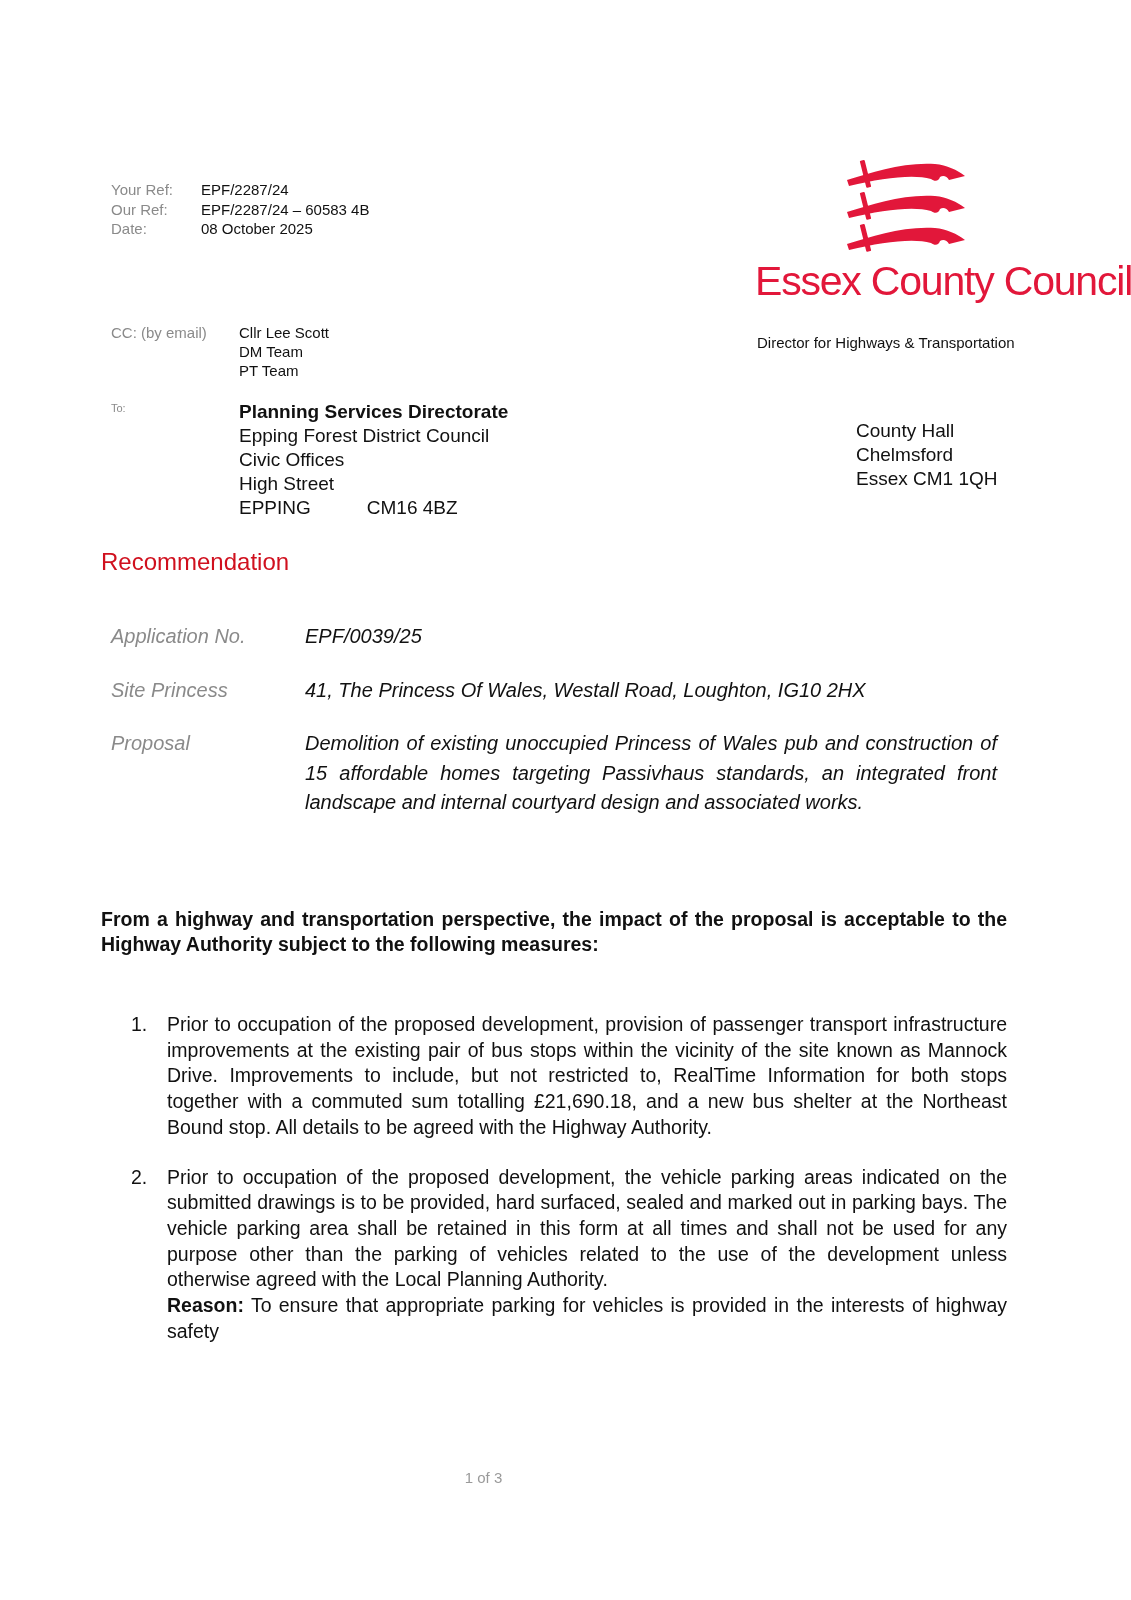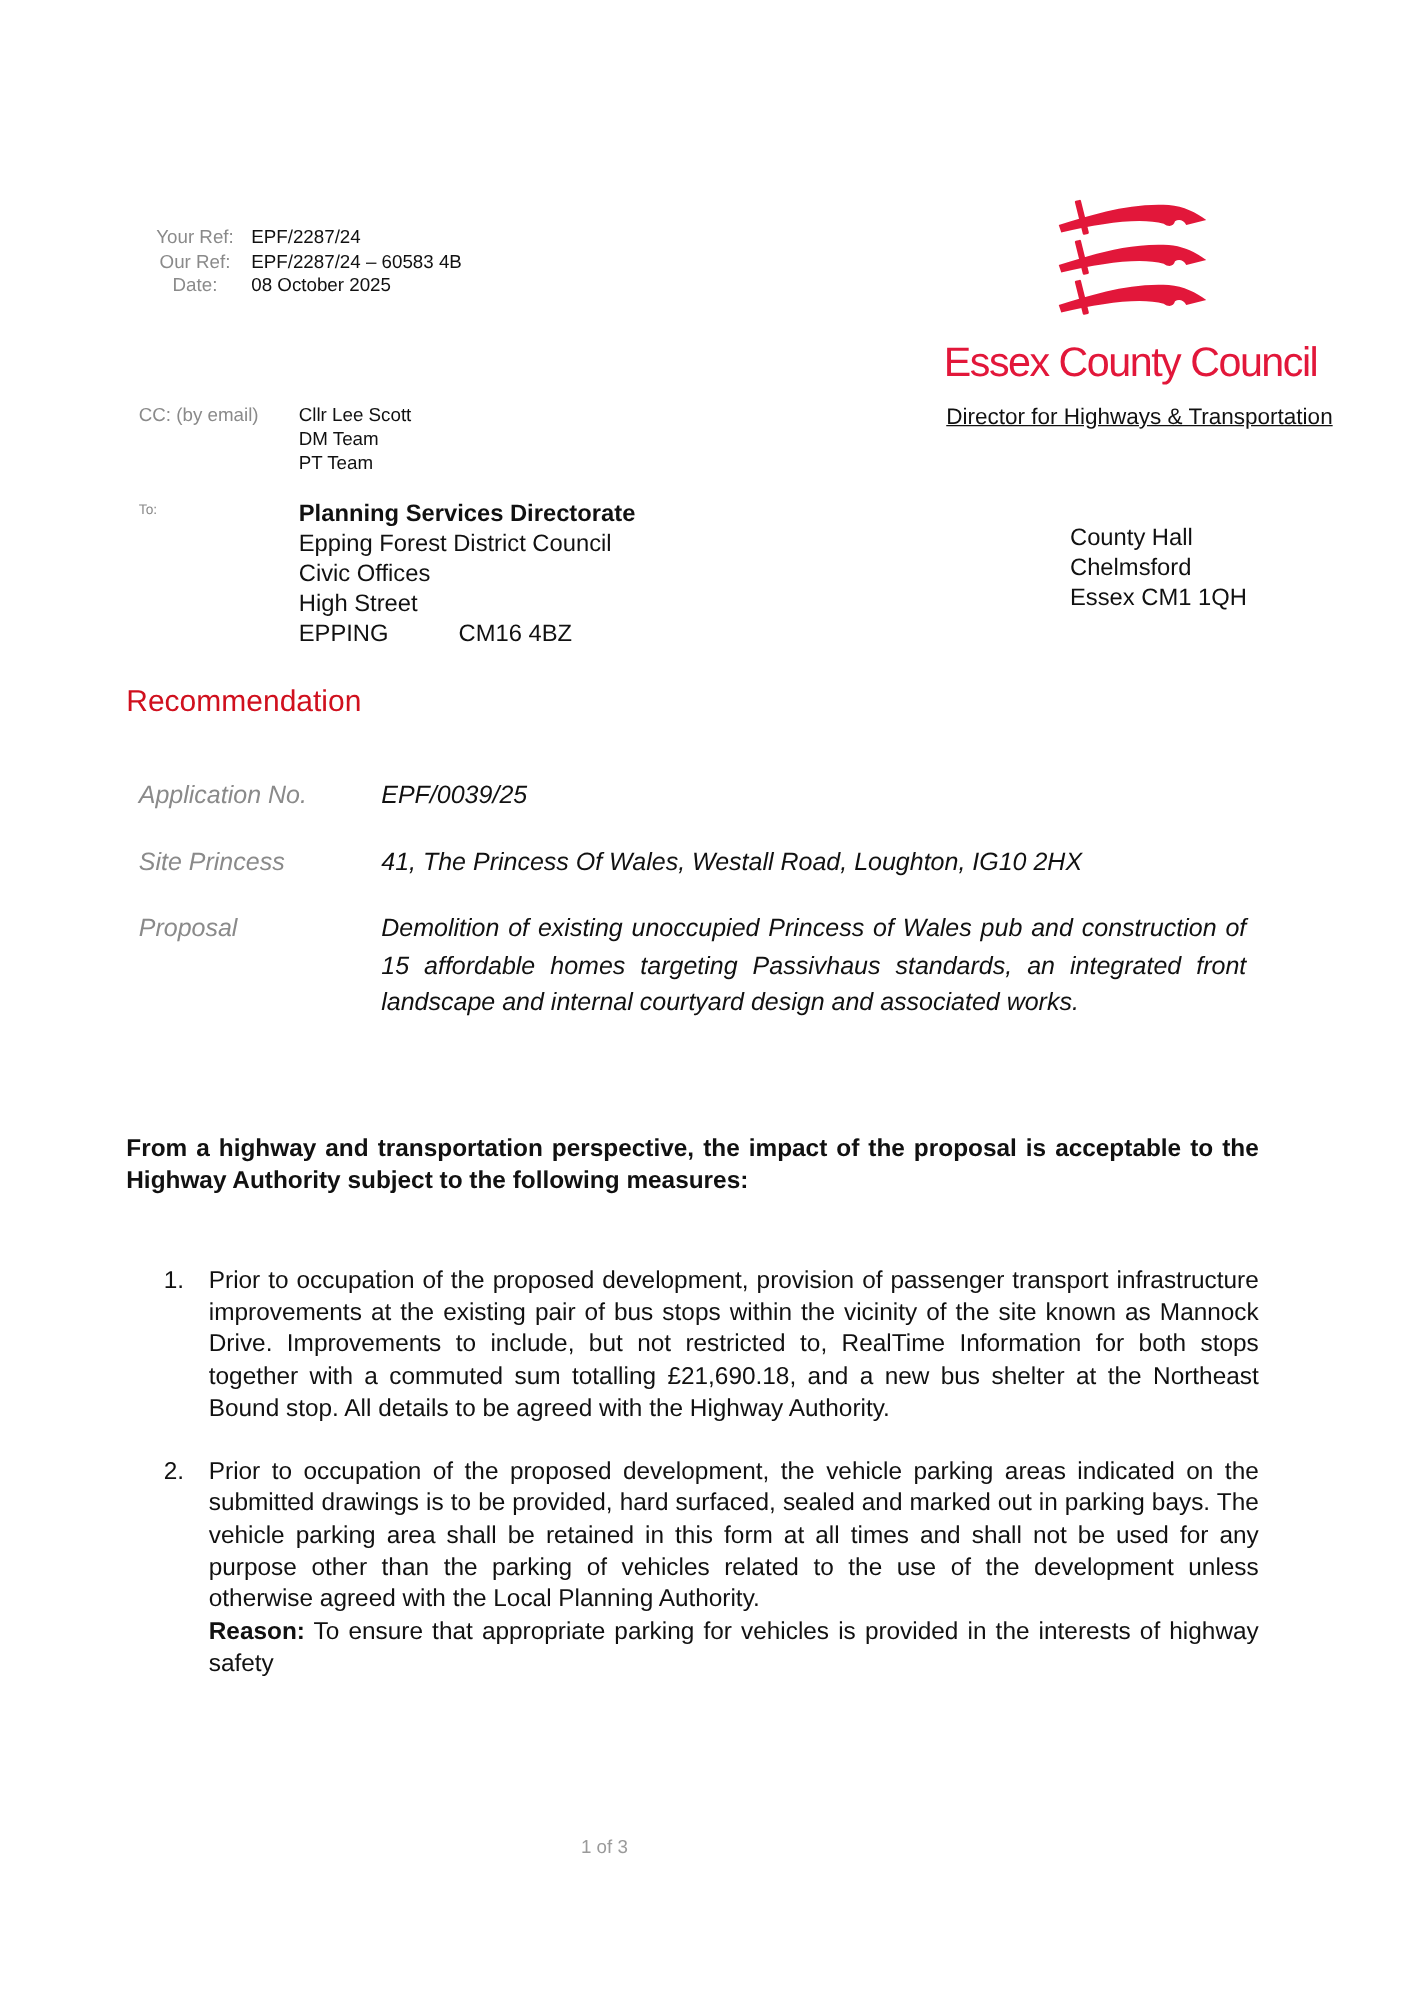--- a/index.html
+++ b/index.html
@@ -4,25 +4,25 @@
   <style>
     html, body { margin: 0; padding: 0; background: #ffffff; }
     body {
       width: 1131px; height: 1600px; position: relative; overflow: hidden;
       font-family: "Liberation Sans", sans-serif; color: #111111;
     }
     .abs { position: absolute; }
     .grey { color: #8a8a8a; }
     .refs { left: 111px; top: 180px; font-size: 15px; line-height: 19.5px; }
     .refs .row { display: flex; }
-    .refs .lbl { width: 90px; text-align: center; }
+    .refs .lbl { width: 90px; }
     .logo { left: 755px; top: 158px; width: 310px; }
     .logo svg { display: block; margin-left: 88px; }
-    .logo-text { font-size: 33px; color: #e2173a; letter-spacing: -1.2px; margin-top: 13px; white-space: nowrap; }
-    .director { left: 757px; top: 323px; font-size: 18px; text-decoration: underline; }
+    .logo-text { font-size: 41px; color: #e2173a; letter-spacing: -1.2px; margin-top: 0; white-space: nowrap; }
+    .director { left: 757px; top: 334px; font-size: 15px; }
     .cc { left: 111px; top: 323px; font-size: 15px; line-height: 19px; display: flex; }
     .cc .lbl { width: 128px; }
     .to { left: 111px; top: 400px; display: flex; }
     .to .lbl { width: 128px; font-size: 11px; padding-top: 2px; }
     .to .addr { font-size: 19px; line-height: 24px; }
     .to .addr .bold { font-weight: bold; }
     .to .postcode-row span + span { margin-left: 56px; }
     .hall { left: 856px; top: 419px; font-size: 19px; line-height: 24px; }
     .rec-title { left: 101px; top: 548px; font-size: 24px; color: #d0101e; }
     .details { left: 111px; top: 622px; font-size: 20px; }

